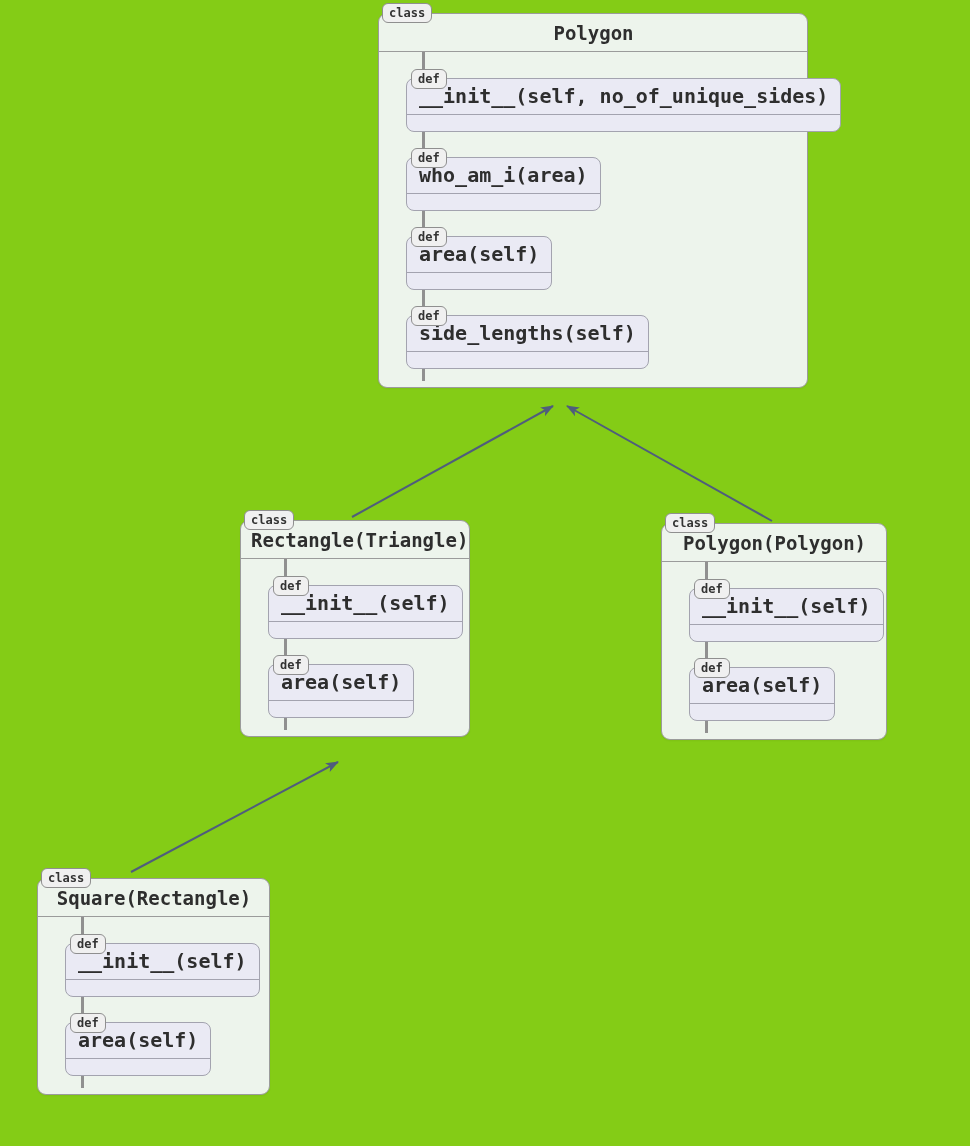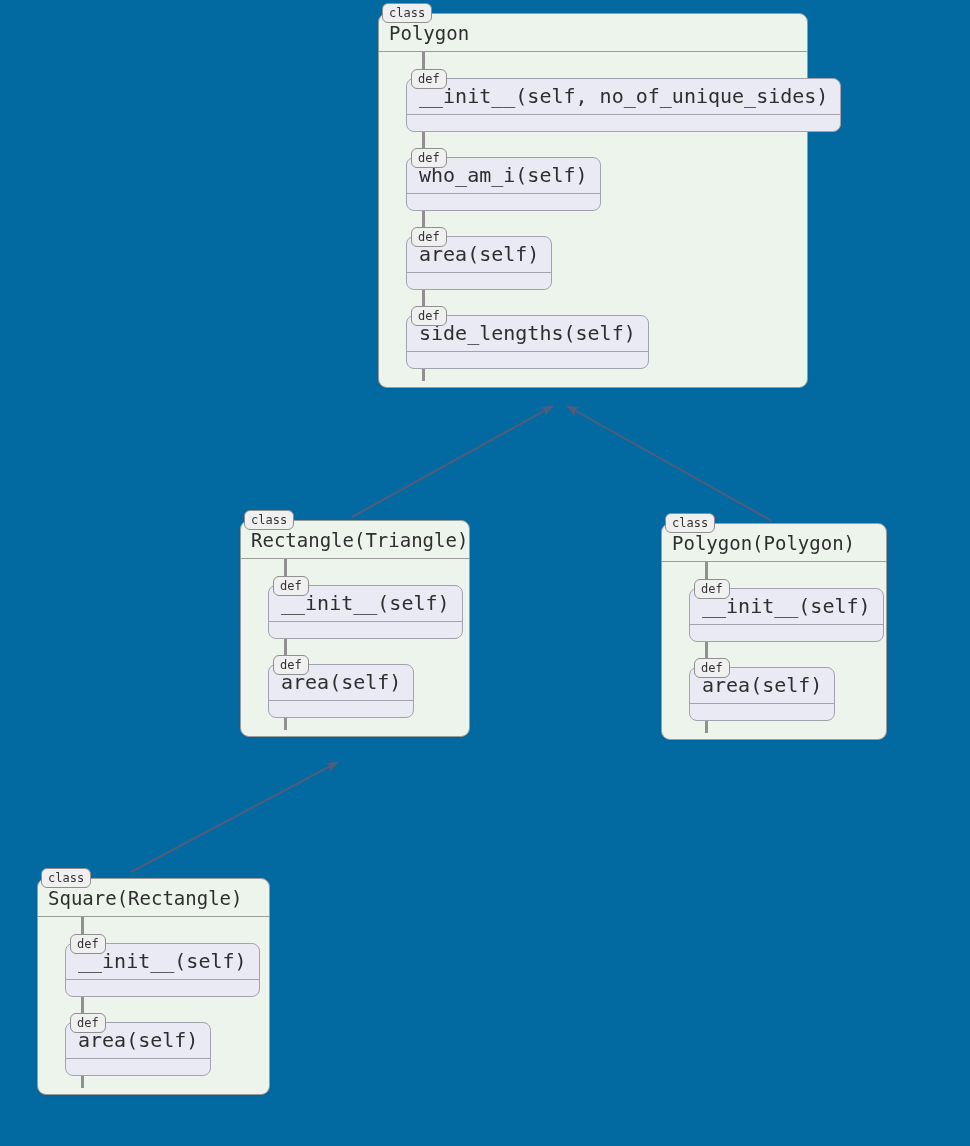--- a/index.html
+++ b/index.html
@@ -1,23 +1,24 @@
 <!DOCTYPE html>
 <html><head>
 <meta charset="utf-8">
 <style>
   html,body { margin:0; padding:0; background:#ffffff; }
   .canvas {
     position: relative;
     width: 970px;
     height: 1146px;
-    background: #0369a1;
+    background: #84cc16;
     font-family: "DejaVu Sans Mono", "Liberation Mono", monospace;
     color: #2e2e2e;
     overflow: hidden;
+    font-weight: bold;
   }
   .edges {
     position: absolute;
     left: 0; top: 0;
     width: 970px; height: 1146px;
     z-index: 0;
   }
   .classbox {
     position: absolute;
     z-index: 1;
@@ -42,20 +43,21 @@
     white-space: nowrap;
   }
   .title {
     position: relative;
     z-index: 2;
     font-size: 19px;
     line-height: 24px;
     padding: 7px 9px 6px 10px;
     border-bottom: 1.5px solid #9b9b9b;
     white-space: nowrap;
+    text-align: center;
   }
   .cbody {
     position: relative;
     padding: 26px 12px 18px 27px;
   }
   .spine {
     position: absolute;
     left: 43px;
     top: 0;
     bottom: 6px;
@@ -110,21 +112,21 @@
     <div class="title">Polygon</div>
     <div class="cbody">
       <div class="spine"></div>
       <div class="defbox">
         <div class="tag dtag">def</div>
         <div class="mname">__init__(self, no_of_unique_sides)</div>
         <div class="mbody"></div>
       </div>
       <div class="defbox">
         <div class="tag dtag">def</div>
-        <div class="mname">who_am_i(self)</div>
+        <div class="mname">who_am_i(area)</div>
         <div class="mbody"></div>
       </div>
       <div class="defbox">
         <div class="tag dtag">def</div>
         <div class="mname">area(self)</div>
         <div class="mbody"></div>
       </div>
       <div class="defbox">
         <div class="tag dtag">def</div>
         <div class="mname">side_lengths(self)</div>

